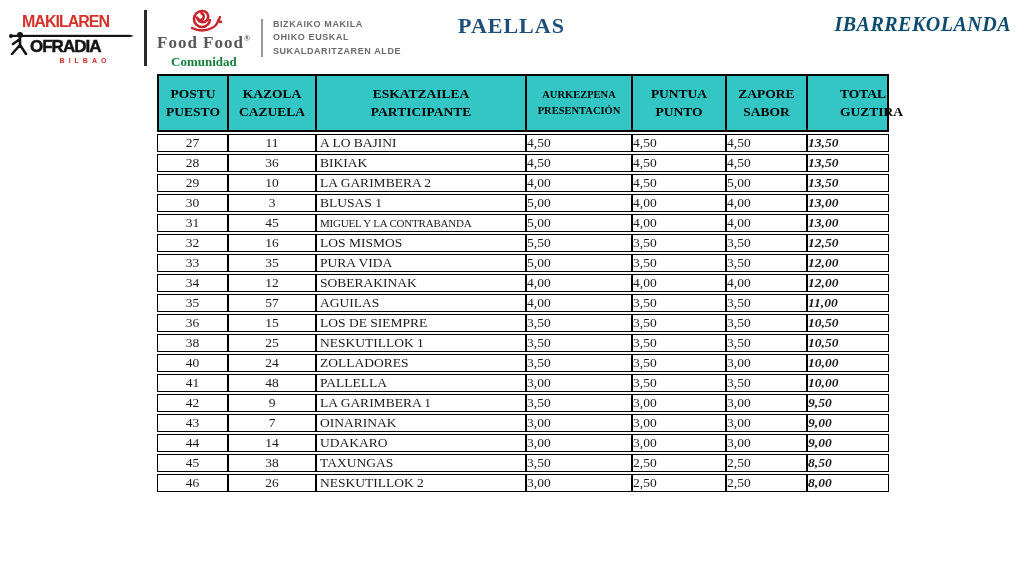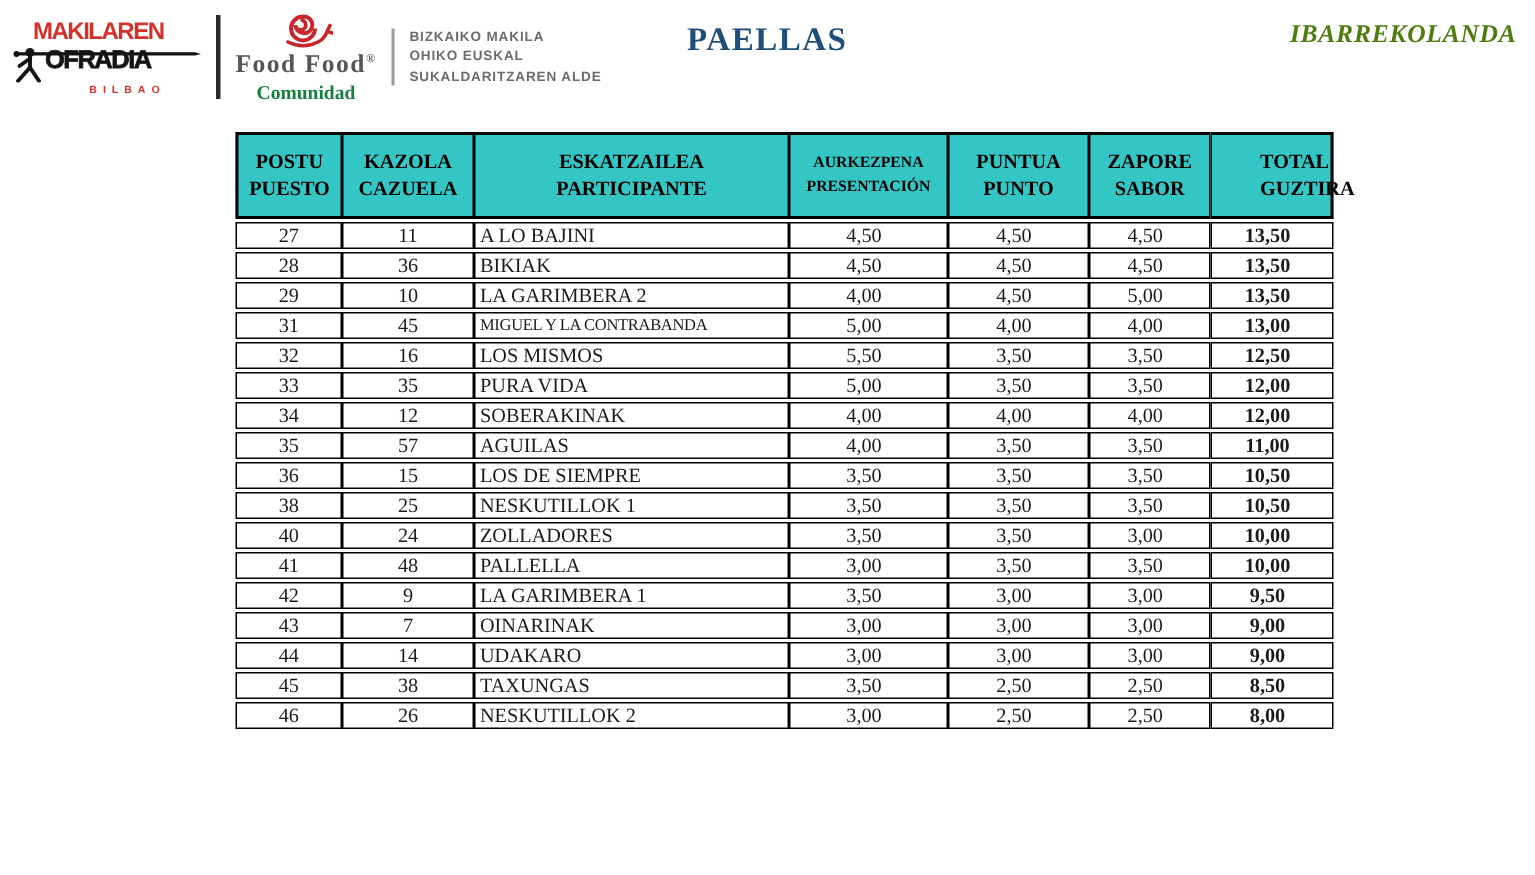--- a/index.html
+++ b/index.html
@@ -10,21 +10,21 @@
     font-family:"Liberation Serif", serif; color:#1a1a1a;
   }
 
   
   .logo-group { position:absolute; left:8px; top:6px; display:flex; align-items:center; }
 
   
   .mk-logo { width:128px; position:relative; padding-top:2px; }
   .mk-top { color:#d5312a; font-family:"Liberation Sans",sans-serif; font-weight:bold;
             font-size:16px; letter-spacing:-1px; line-height:1.0; padding-left:14px; }
-  .mk-mid { display:flex; align-items:flex-start; position:relative; margin-top:1px; }
+  .mk-mid { display:flex; align-items:flex-end; position:relative; margin-top:1px; }
   .mk-stick { position:absolute; left:0; top:3px; width:126px; height:4px; }
   .mk-word { font-family:"Liberation Sans",sans-serif; font-weight:bold; font-size:17px;
              letter-spacing:-1px; color:#141414; line-height:1.0; margin-left:2px;
              -webkit-text-stroke:0.5px #141414; }
   .mk-bilbao { color:#d5312a; font-family:"Liberation Sans",sans-serif; font-weight:bold;
                font-size:7px; letter-spacing:4px; text-align:center; margin-top:2px; padding-left:26px;}
   .mk-person { flex:0 0 auto; }
 
   .bar-divider { width:3px; height:56px; background:#2b2b2b; margin:0 10px 0 8px; }
 
@@ -35,43 +35,43 @@
   .sf-name sup { font-size:8px; }
   .sf-sub { font-size:13px; color:#15803d; font-weight:bold; margin-top:1px; }
 
   .thin-divider { width:2px; height:38px; background:#9a9a9e; margin:0 10px; align-self:center; }
 
   .sf-tagline { font-family:"Liberation Sans",sans-serif; font-size:9px; color:#6b6b6e;
                 letter-spacing:0.6px; line-height:1.45; align-self:center; font-weight:bold; }
 
   .doc-title { position:absolute; left:0; right:0; top:13px; text-align:center;
                font-size:22px; font-weight:bold; color:#1f4e79; letter-spacing:1px; }
-  .doc-location { position:absolute; right:12px; top:13px; font-size:17px; font-weight:bold;
-                  font-style:italic; letter-spacing:0.5px; color:#4d7c0f; }
+  .doc-location { position:absolute; right:12px; top:13px; font-size:20px; font-weight:bold;
+                  font-style:italic; letter-spacing:0.5px; color:#0c4a6e; }
 
   
-  table.results { position:absolute; left:157px; top:86px; width:732px;
+  table.results { position:absolute; left:157px; top:72px; width:732px;
                   border-collapse:separate; border-spacing:0 2px; table-layout:fixed; }
   col.c0 { width:71px; } col.c1 { width:88px; } col.c2 { width:210px; }
   col.c3 { width:106px; } col.c4 { width:94px; } col.c5 { width:81px; } col.c6 { width:82px; }
 
   th { background:#34c6c4; border:2px solid #000; border-left-width:1px; border-right-width:1px;
        height:58px; font-size:13.5px; font-weight:bold; color:#000; line-height:1.35;
        vertical-align:middle; text-align:center; padding:0 1px; }
   th.small { font-size:10.5px; line-height:1.5;margin-left:36px; }
   th:first-child { border-left-width:2px; }
   th:last-child  { border-right-width:2px;padding-left:32px; }
 
   td { border:1px solid #000; height:16.5px; font-size:13.5px; background:#fff;
        vertical-align:middle; padding:0; white-space:nowrap; overflow:hidden; }
   td.c0, td.c1 { text-align:center; }
   td.c2 { text-align:left; padding-left:3px; }
   td.c2.long { font-size:11px; letter-spacing:-0.2px; }
-  td.c3, td.c4, td.c5 { text-align:center; padding-right:6px; }
-  td.c6 { text-align:center; padding-right:6px; font-weight:bold; }
+  td.c3, td.c4, td.c5 { text-align:left; padding-right:6px; }
+  td.c6 { text-align:left; padding-right:6px; font-weight:bold;font-style:italic; }
 </style>
 </head>
 <body>
 
 <div class="page">
 
   <div class="logo-group">
 
     <div class="mk-logo">
       <div class="mk-top">MAKILAREN</div>
@@ -177,20 +177,29 @@
         <tr>
           <td class="c0">29</td>
           <td class="c1">10</td>
           <td class="c2">LA GARIMBERA 2</td>
           <td class="c3">4,00</td>
           <td class="c4">4,50</td>
           <td class="c5">5,00</td>
           <td class="c6">13,50</td>
         </tr>
         <tr>
+          <td class="c0">30</td>
+          <td class="c1">3</td>
+          <td class="c2">BLUSAS 1</td>
+          <td class="c3">5,00</td>
+          <td class="c4">4,00</td>
+          <td class="c5">4,00</td>
+          <td class="c6">13,00</td>
+        </tr>
+        <tr>
           <td class="c0">31</td>
           <td class="c1">45</td>
           <td class="c2 long">MIGUEL Y LA CONTRABANDA</td>
           <td class="c3">5,00</td>
           <td class="c4">4,00</td>
           <td class="c5">4,00</td>
           <td class="c6">13,00</td>
         </tr>
         <tr>
           <td class="c0">32</td>

